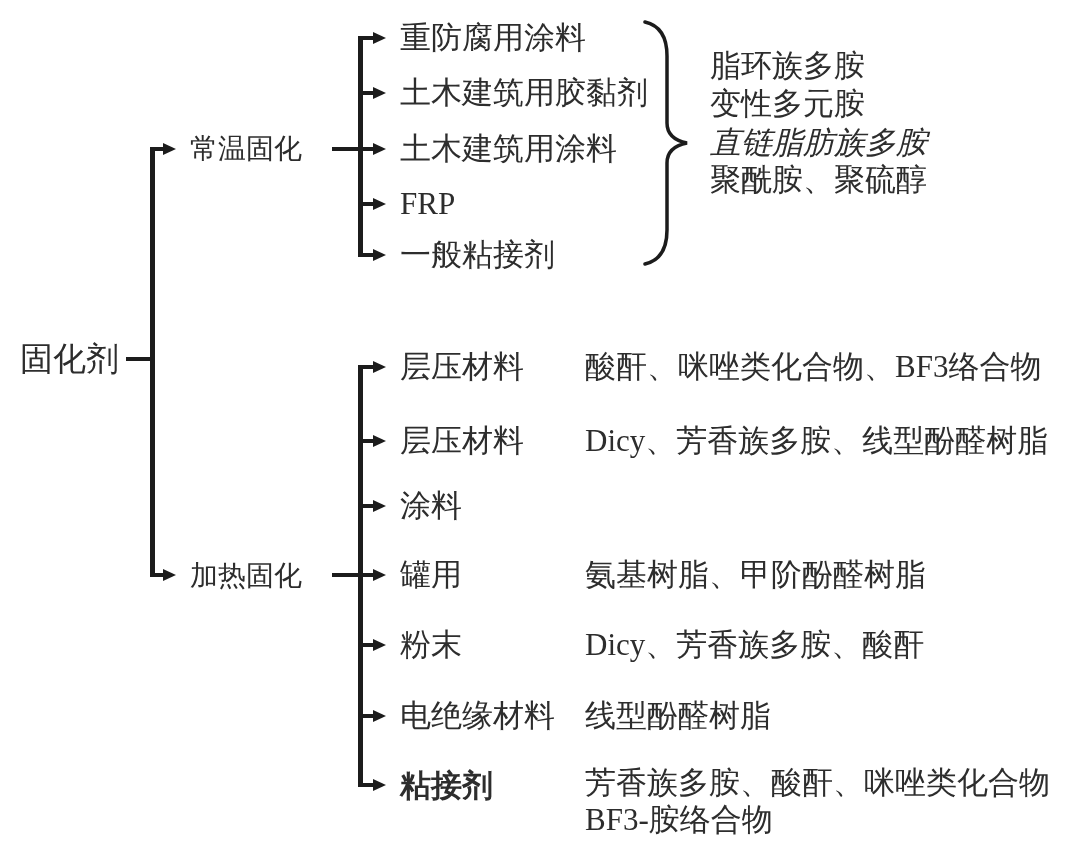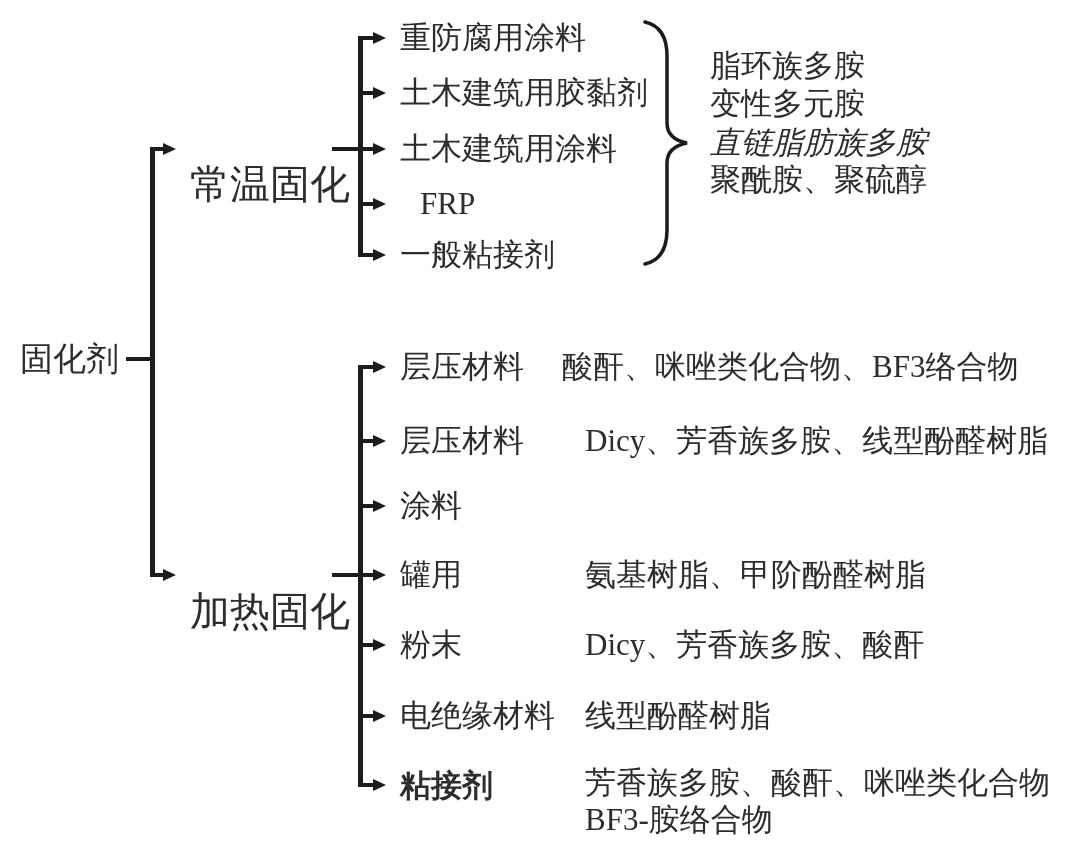--- a/index.html
+++ b/index.html
@@ -20,21 +20,21 @@
     overflow:hidden;
   }
   .txt{
     position:absolute;
     color:var(--text);
     font-size:31px;
     line-height:37px;
     white-space:nowrap;
   }
   .txt.big{font-size:33px;}
-  .txt.node{font-size:40px;margin-top:36px;}
+  .txt.node{font-size:28px;}
   .hline{position:absolute;height:4px;background:var(--line);}
   .vline{position:absolute;width:5px;background:var(--line);}
   .ahead{
     position:absolute;width:0;height:0;
     border-top:6px solid transparent;
     border-bottom:6px solid transparent;
     border-left:13px solid var(--line);
   }
   svg.brace{position:absolute;overflow:visible;}
   svg.brace path{stroke:var(--line);stroke-width:3.5;fill:none;stroke-linecap:round;}
@@ -67,21 +67,21 @@
   <div class="hline" style="left:358px;top:91px;width:16px;"></div>
   <div class="ahead" style="left:373px;top:87px;"></div>
   <div class="hline" style="left:358px;top:202px;width:16px;"></div>
   <div class="ahead" style="left:373px;top:198px;"></div>
   <div class="hline" style="left:358px;top:253px;width:16px;"></div>
   <div class="ahead" style="left:373px;top:249px;"></div>
 
   <div class="txt" style="left:400px;top:19px;">重防腐用涂料</div>
   <div class="txt" style="left:400px;top:74px;">土木建筑用胶黏剂</div>
   <div class="txt" style="left:400px;top:130px;">土木建筑用涂料</div>
-  <div class="txt" style="left:400px;top:185px;margin-left:20px;">FRP</div>
+  <div class="txt" style="left:400px;top:185px;">FRP</div>
   <div class="txt" style="left:400px;top:236px;">一般粘接剂</div>
 
   <svg class="brace" style="left:640px;top:18px;" width="54" height="252" viewBox="0 0 54 252">
     <path d="M 5 4 Q 27 9 27 38 L 27 105 Q 27 121 47 125 Q 27 129 27 145 L 27 212 Q 27 241 5 246"></path>
   </svg>
 
   <div class="txt" style="left:710px;top:47px;">脂环族多胺</div>
   <div class="txt" style="left:710px;top:85px;">变性多元胺</div>
   <div class="txt" style="left:710px;top:124px;font-style:italic;">直链脂肪族多胺</div>
   <div class="txt" style="left:710px;top:161px;">聚酰胺、聚硫醇</div>
@@ -105,21 +105,21 @@
   <div class="ahead" style="left:373px;top:779px;"></div>
 
   <div class="txt" style="left:400px;top:348px;">层压材料</div>
   <div class="txt" style="left:400px;top:422px;">层压材料</div>
   <div class="txt" style="left:400px;top:487px;">涂料</div>
   <div class="txt" style="left:400px;top:556px;">罐用</div>
   <div class="txt" style="left:400px;top:626px;">粉末</div>
   <div class="txt" style="left:400px;top:697px;">电绝缘材料</div>
   <div class="txt" style="left:400px;top:767px;font-weight:bold;">粘接剂</div>
 
-  <div class="txt" style="left:562px;top:348px;">酸酐、咪唑类化合物、BF3络合物</div>
+  <div class="txt" style="left:585px;top:348px;">酸酐、咪唑类化合物、BF3络合物</div>
   <div class="txt" style="left:585px;top:422px;text-align:right;">Dicy、芳香族多胺、线型酚醛树脂</div>
   <div class="txt" style="left:585px;top:556px;">氨基树脂、甲阶酚醛树脂</div>
   <div class="txt" style="left:585px;top:626px;">Dicy、芳香族多胺、酸酐</div>
   <div class="txt" style="left:585px;top:697px;">线型酚醛树脂</div>
   <div class="txt" style="left:585px;top:764px;">芳香族多胺、酸酐、咪唑类化合物</div>
   <div class="txt" style="left:585px;top:801px;">BF3-胺络合物</div>
 
 </div>
 
 </body></html>

